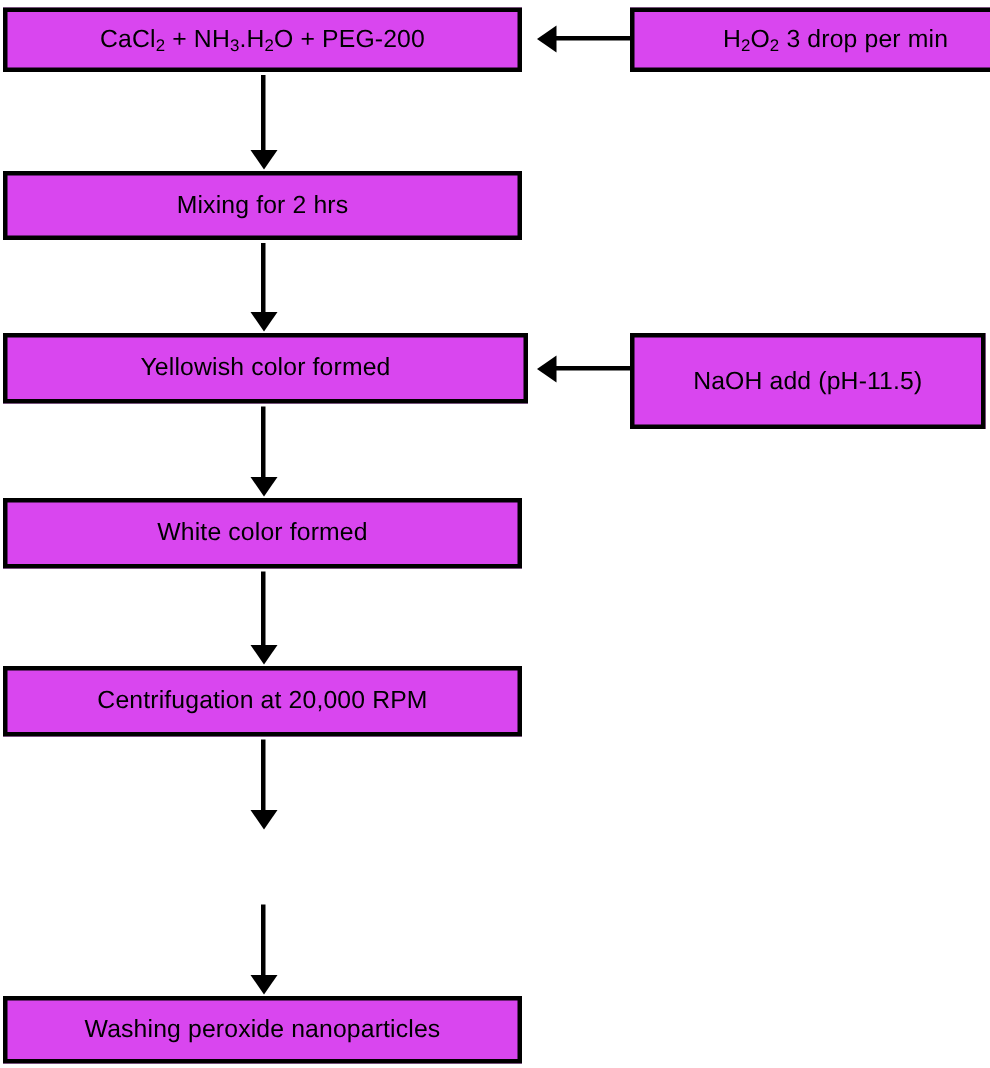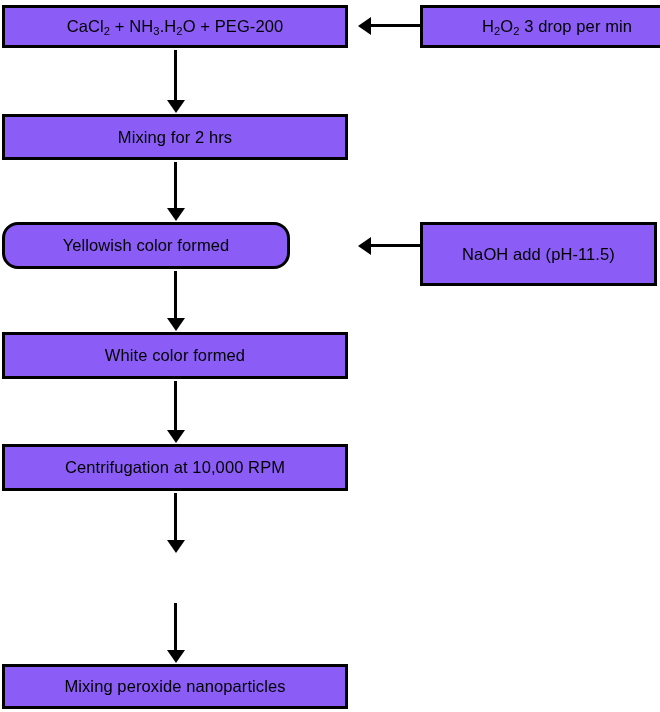--- a/index.html
+++ b/index.html
@@ -16,21 +16,21 @@
     position: relative;
     width: 660px;
     height: 712px;
     background: #ffffff;
     overflow: hidden;
   }
   .node {
     position: absolute;
     box-sizing: border-box;
     border: 3px solid #000000;
-    background: #8b5cf6;
+    background: #d946ef;
     display: flex;
     align-items: center;
     justify-content: center;
     text-align: center;
   }
   .node-label {
     font-size: 16.5px;
     line-height: 1;
     letter-spacing: 0.1px;
     color: #000000;
@@ -85,35 +85,35 @@
 <div id="flowchart">
 
   <div class="node" style="left:2px; top:5px; width:346px; height:43px;">
     <span class="node-label">CaCl<sub>2</sub> + NH<sub>3</sub>.H<sub>2</sub>O + PEG-200</span>
   </div>
 
   <div class="node" style="left:2px; top:114px; width:346px; height:46px;">
     <span class="node-label">Mixing for 2 hrs</span>
   </div>
 
-  <div class="node" style="left:2px; top:222px; width:288px; height:47px;border-radius:16px;">
+  <div class="node" style="left:2px; top:222px; width:350px; height:47px;">
     <span class="node-label">Yellowish color formed</span>
   </div>
 
   <div class="node" style="left:2px; top:332px; width:346px; height:47px;">
     <span class="node-label">White color formed</span>
   </div>
 
   <div class="node" style="left:2px; top:444px; width:346px; height:47px;">
-    <span class="node-label">Centrifugation at 10,000 RPM</span>
+    <span class="node-label">Centrifugation at 20,000 RPM</span>
   </div>
 
 
   <div class="node" style="left:2px; top:664px; width:346px; height:45px;">
-    <span class="node-label">Mixing peroxide nanoparticles</span>
+    <span class="node-label">Washing peroxide nanoparticles</span>
   </div>
 
   <div class="node" style="left:420px; top:5px; width:274px; height:43px;">
     <span class="node-label">H<sub>2</sub>O<sub>2</sub> 3 drop per min</span>
   </div>
 
   <div class="node" style="left:420px; top:222px; width:237px; height:64px;">
     <span class="node-label">NaOH add (pH-11.5)</span>
   </div>
 

